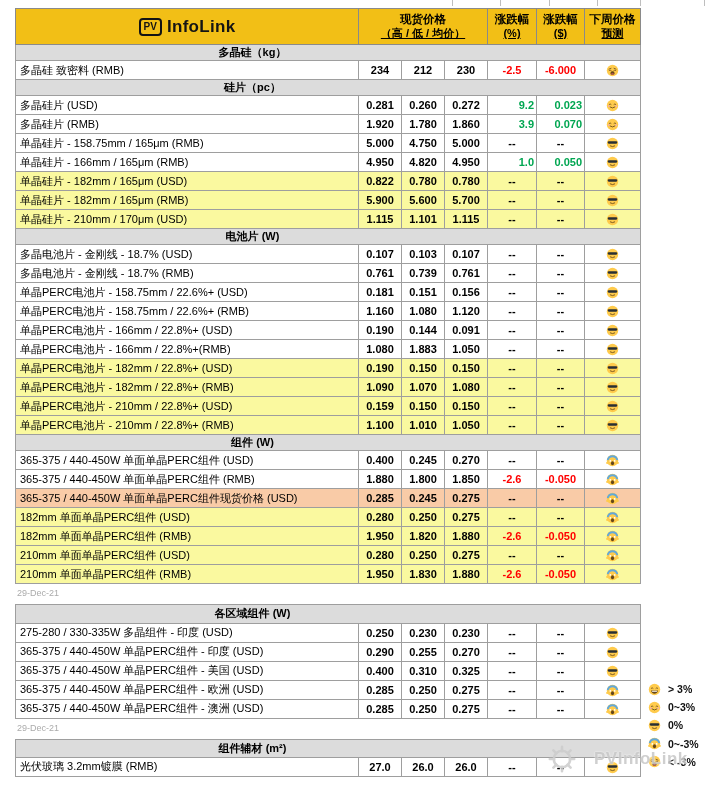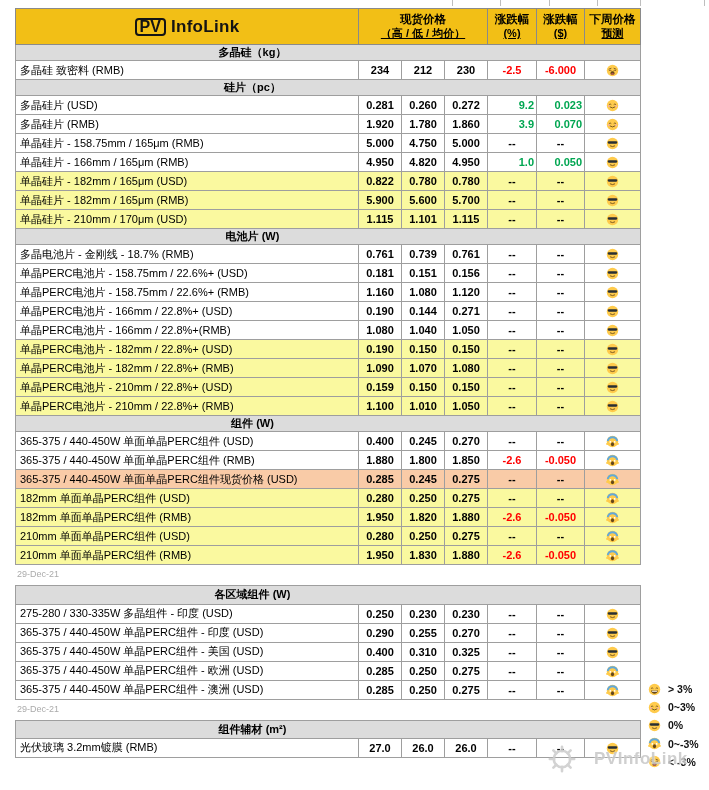--- a/index.html
+++ b/index.html
@@ -16,21 +16,21 @@
   .tick{position:absolute;top:0;width:1px;height:6px;background:#BEBEBE;}
   #blocks{position:absolute;left:15px;top:8px;width:640px;}
   table{border-collapse:collapse;table-layout:fixed;width:625px;border:1px solid #7F7F7F;}
   td{border:1px solid var(--grid-border);overflow:hidden;white-space:nowrap;padding:0 2px;vertical-align:middle;}
   tr.main-header{height:36px;}
   tr.main-header td{background:var(--header-gold);text-align:center;font-weight:bold;border-color:#8A8A8A;}
   .hline1{font-size:11.5px;line-height:1.3;}
   .hline2{font-size:11px;line-height:1.25;text-decoration:underline;}
   .logo-wrap{display:flex;align-items:center;justify-content:center;gap:5px;}
   .logo-badge{display:inline-block;border:2px solid #141414;border-radius:4px;padding:0 3px;
-    font-size:16px;font-weight:800;line-height:14px;color:#141414;}
+    font-size:10px;font-weight:800;line-height:14px;color:#141414;}
   .logo-name{font-size:17px;font-weight:800;letter-spacing:.3px;color:#141414;}
   tr.section td{background:var(--section-gray);text-align:center;font-weight:bold;font-size:11px;
     padding-right:153px;color:#000;}
   .tblock0 tr{height:15px;}
   .tblock0 tr.main-header{height:36px;}
   .tblock1 tr{height:18.6px;padding-left:47px;}
   .tblock2 tr{height:18px;}
   td.lbl{text-align:left;font-size:11px;padding-left:4px;}
   td.num{text-align:center;font-size:11px;font-weight:600;}
   td.num.up{color:var(--positive-green);text-align:right;}
@@ -217,20 +217,33 @@
             <td class="ico"><span class="emoji"><svg viewBox="0 0 20 20">
                   <circle cx="10" cy="10" r="8.8" fill="#FFCB4C"></circle>
                   <rect x="2.6" y="6.6" width="14.8" height="3.6" rx="1.7" fill="#292F33"></rect>
                   <path d="M6.6 13.8q3.4 2.3 6.8 0" stroke="#65471B" stroke-width="1.3" fill="none" stroke-linecap="round"></path>
                 </svg></span></td>
           </tr>
           <tr class="section">
             <td colspan="7">电池片 (W)</td>
           </tr>
           <tr class="row bg-white">
+            <td class="lbl">多晶电池片 - 金刚线 - 18.7% (USD)</td>
+            <td class="num">0.107</td>
+            <td class="num">0.103</td>
+            <td class="num">0.107</td>
+            <td class="num">--</td>
+            <td class="num">--</td>
+            <td class="ico"><span class="emoji"><svg viewBox="0 0 20 20">
+                  <circle cx="10" cy="10" r="8.8" fill="#FFCB4C"></circle>
+                  <rect x="2.6" y="6.6" width="14.8" height="3.6" rx="1.7" fill="#292F33"></rect>
+                  <path d="M6.6 13.8q3.4 2.3 6.8 0" stroke="#65471B" stroke-width="1.3" fill="none" stroke-linecap="round"></path>
+                </svg></span></td>
+          </tr>
+          <tr class="row bg-white">
             <td class="lbl">多晶电池片 - 金刚线 - 18.7% (RMB)</td>
             <td class="num">0.761</td>
             <td class="num">0.739</td>
             <td class="num">0.761</td>
             <td class="num">--</td>
             <td class="num">--</td>
             <td class="ico"><span class="emoji"><svg viewBox="0 0 20 20">
                   <circle cx="10" cy="10" r="8.8" fill="#FFCB4C"></circle>
                   <rect x="2.6" y="6.6" width="14.8" height="3.6" rx="1.7" fill="#292F33"></rect>
                   <path d="M6.6 13.8q3.4 2.3 6.8 0" stroke="#65471B" stroke-width="1.3" fill="none" stroke-linecap="round"></path>
@@ -259,33 +272,33 @@
             <td class="ico"><span class="emoji"><svg viewBox="0 0 20 20">
                   <circle cx="10" cy="10" r="8.8" fill="#FFCB4C"></circle>
                   <rect x="2.6" y="6.6" width="14.8" height="3.6" rx="1.7" fill="#292F33"></rect>
                   <path d="M6.6 13.8q3.4 2.3 6.8 0" stroke="#65471B" stroke-width="1.3" fill="none" stroke-linecap="round"></path>
                 </svg></span></td>
           </tr>
           <tr class="row bg-white">
             <td class="lbl">单晶PERC电池片 - 166mm / 22.8%+ (USD)</td>
             <td class="num">0.190</td>
             <td class="num">0.144</td>
-            <td class="num">0.271</td>
+            <td class="num">0.091</td>
             <td class="num">--</td>
             <td class="num">--</td>
             <td class="ico"><span class="emoji"><svg viewBox="0 0 20 20">
                   <circle cx="10" cy="10" r="8.8" fill="#FFCB4C"></circle>
                   <rect x="2.6" y="6.6" width="14.8" height="3.6" rx="1.7" fill="#292F33"></rect>
                   <path d="M6.6 13.8q3.4 2.3 6.8 0" stroke="#65471B" stroke-width="1.3" fill="none" stroke-linecap="round"></path>
                 </svg></span></td>
           </tr>
           <tr class="row bg-white">
             <td class="lbl">单晶PERC电池片 - 166mm / 22.8%+(RMB)</td>
             <td class="num">1.080</td>
-            <td class="num">1.040</td>
+            <td class="num">1.883</td>
             <td class="num">1.050</td>
             <td class="num">--</td>
             <td class="num">--</td>
             <td class="ico"><span class="emoji"><svg viewBox="0 0 20 20">
                   <circle cx="10" cy="10" r="8.8" fill="#FFCB4C"></circle>
                   <rect x="2.6" y="6.6" width="14.8" height="3.6" rx="1.7" fill="#292F33"></rect>
                   <path d="M6.6 13.8q3.4 2.3 6.8 0" stroke="#65471B" stroke-width="1.3" fill="none" stroke-linecap="round"></path>
                 </svg></span></td>
           </tr>
           <tr class="row bg-yellow">

